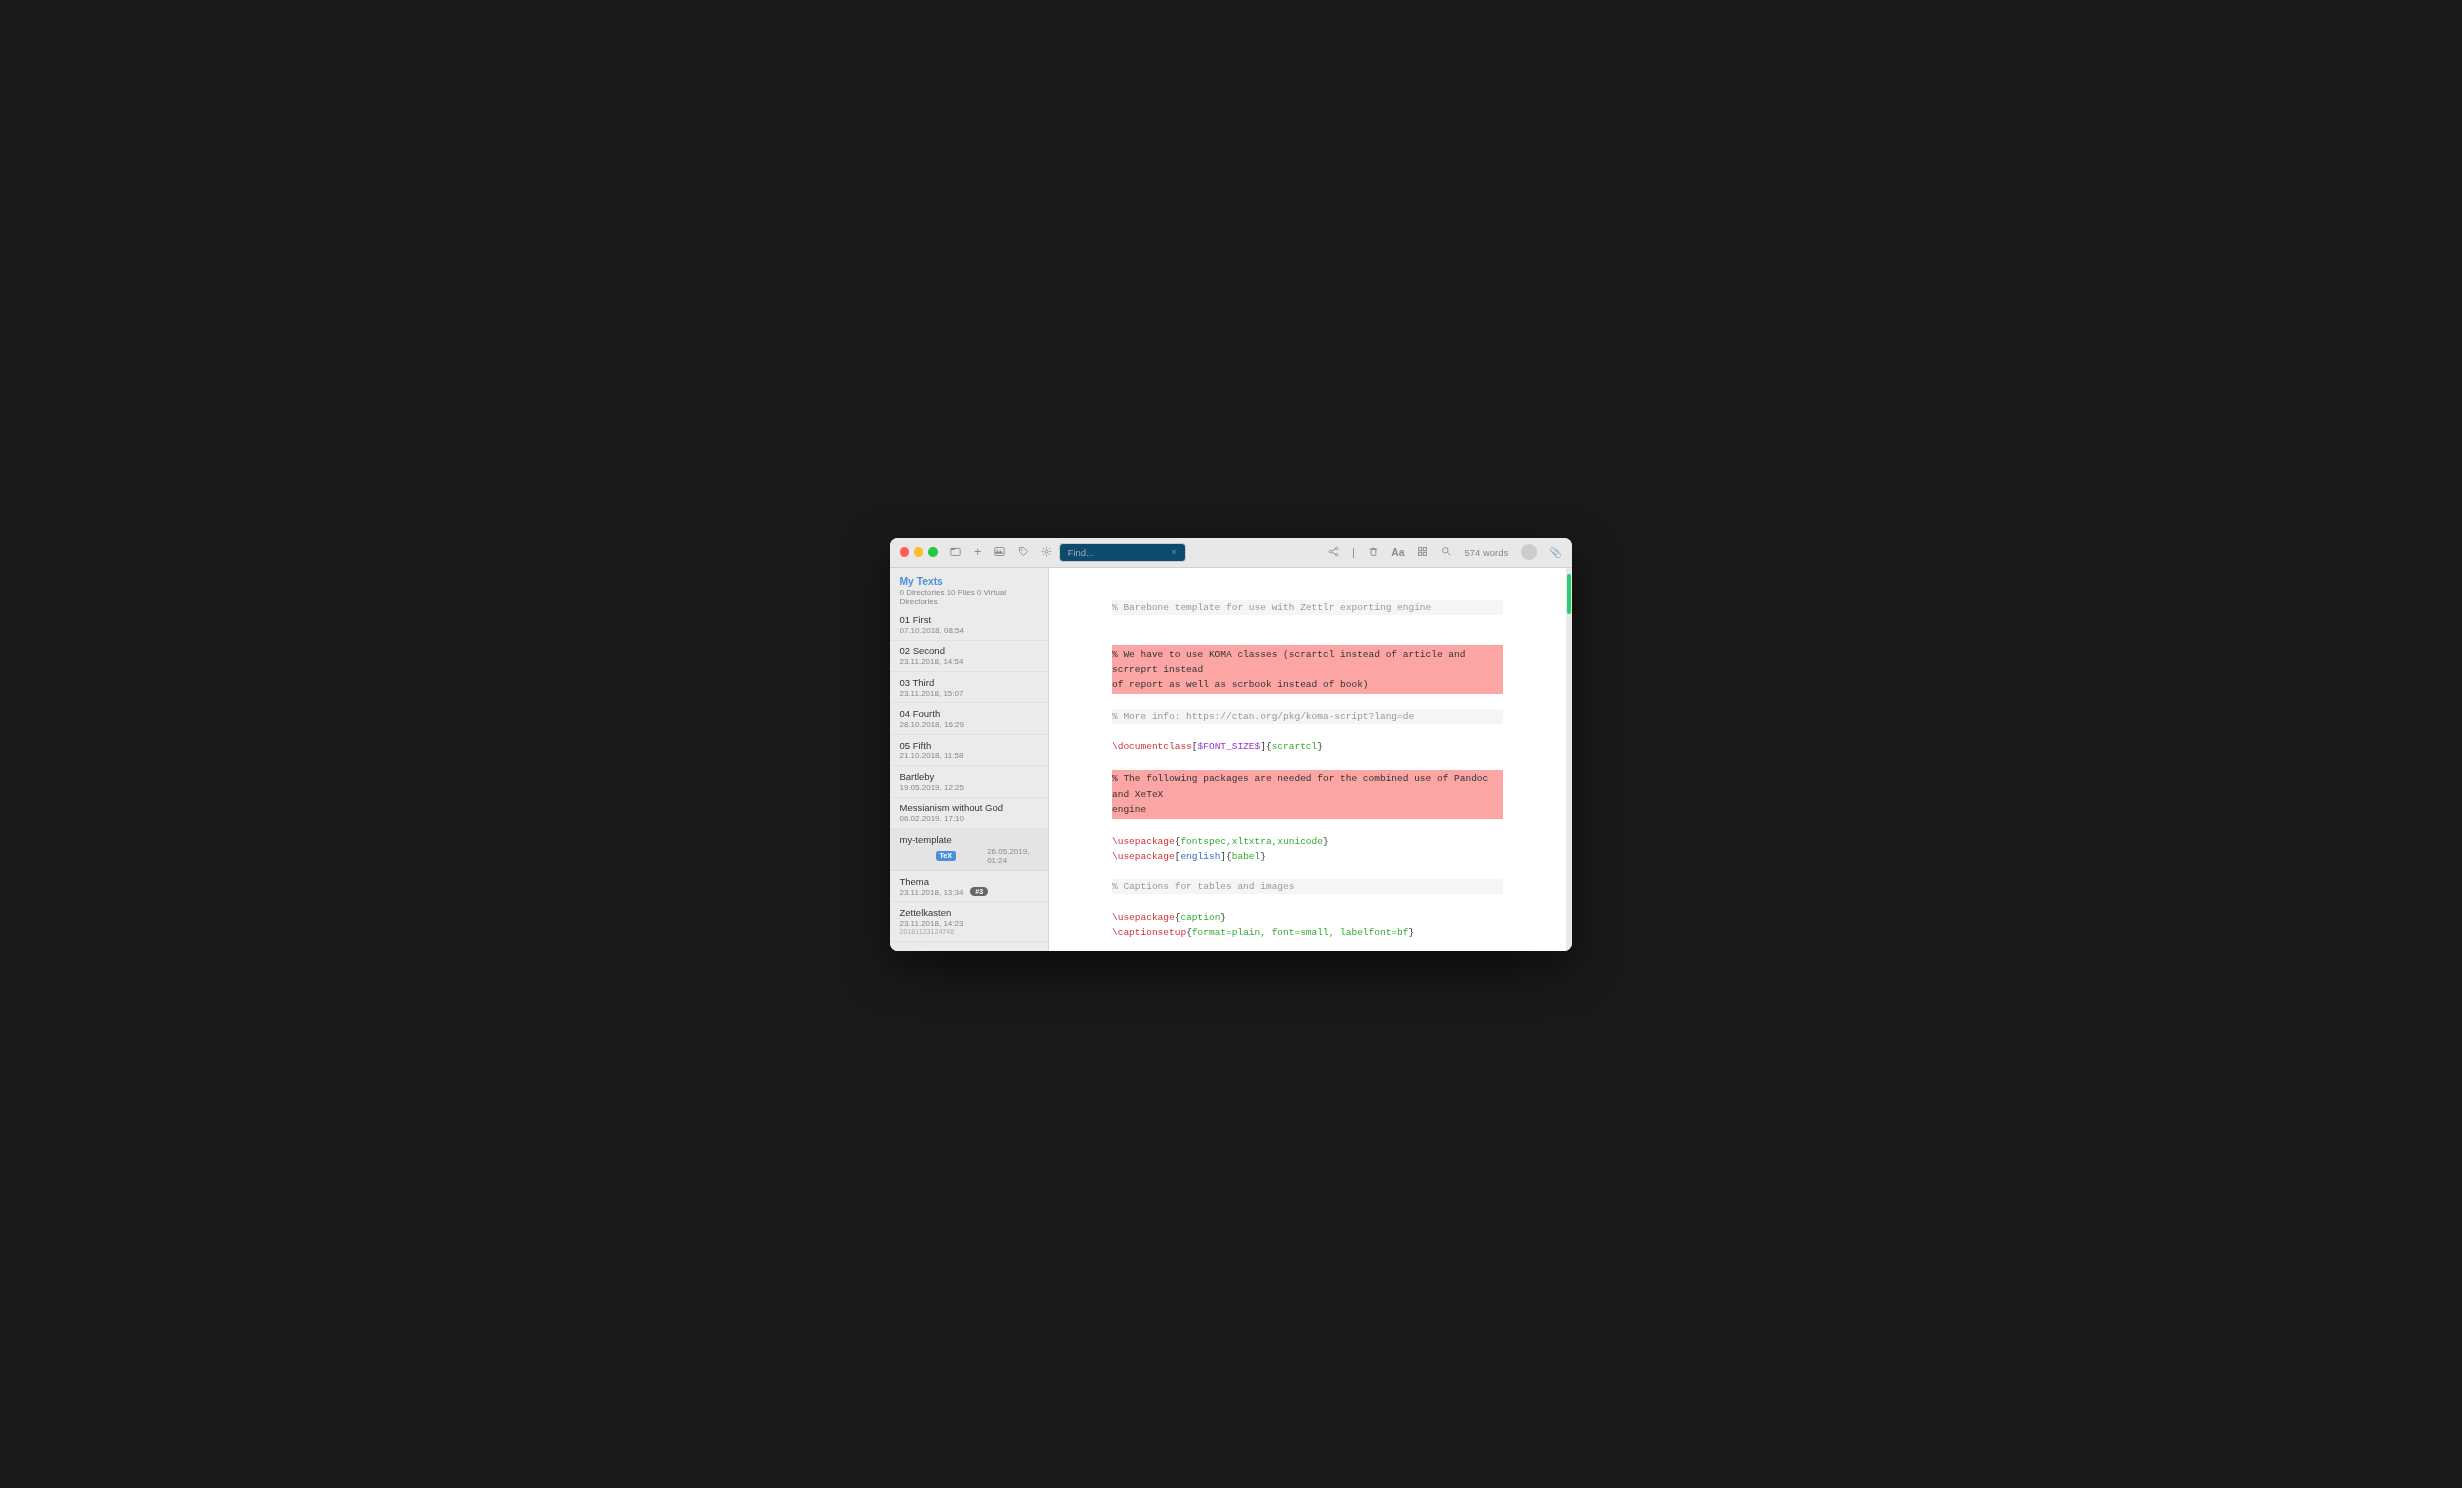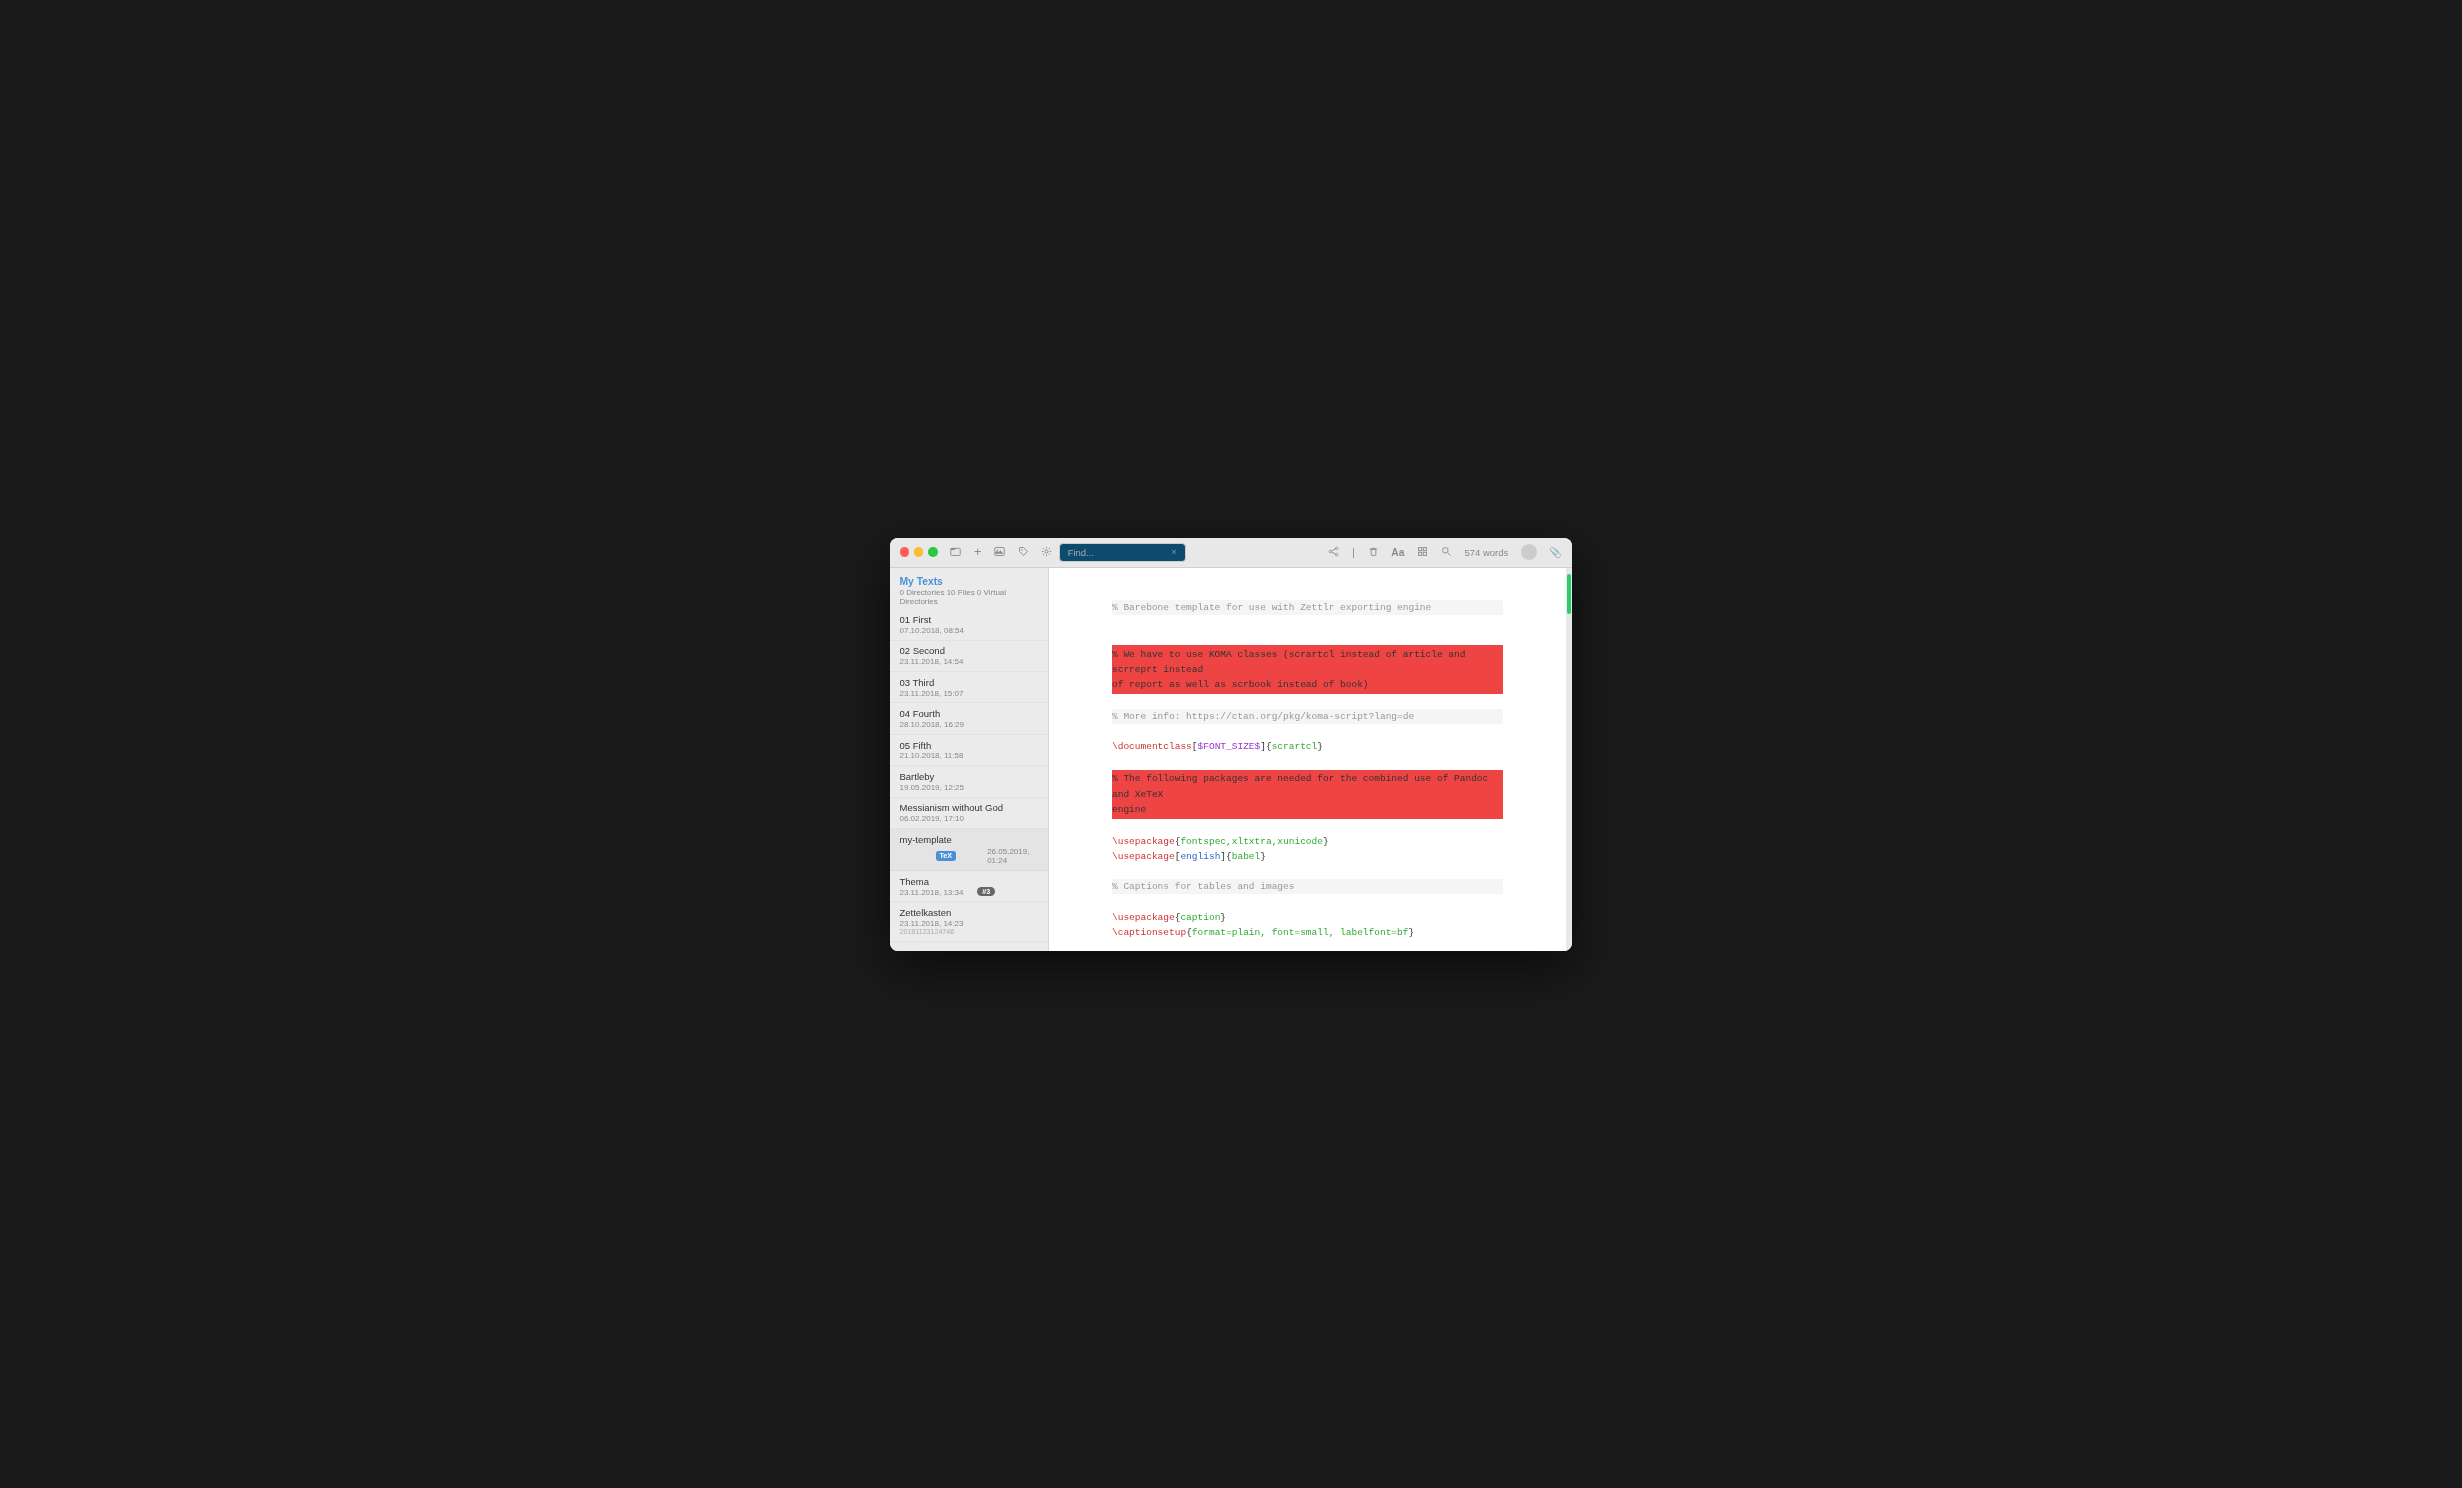--- a/index.html
+++ b/index.html
@@ -205,21 +205,21 @@
       color: #333;
     }
 
     .comment {
       color: #999;
       background: #f5f5f5;
       display: block;
     }
 
     .comment-block {
-      background: #ef4444;
+      background: #fca5a5;
       padding: 1.6px 0;
       display: block;
       font-family: Liberation Mono, monospace;
     }
 
     .cmd-red {
       color: #cc3333;
     }
 
     .cmd-purple {
@@ -370,21 +370,21 @@
       </div>
       <div class="sidebar-item" style="background:#e4e4e4;">
         <div class="sidebar-item-name">my-template</div>
         <div class="sidebar-item-badges">
           <span class="badge badge-tex">TeX</span>
           <span class="sidebar-item-date" style="margin-top:0;margin-left:28px;">26.05.2019, 01:24</span>
         </div>
       </div>
       <div class="sidebar-item">
         <div class="sidebar-item-name">Thema</div>
-        <div style="display:flex;align-items:center;gap:14px;">
+        <div style="display:flex;align-items:center;gap:7px;">
           <span class="sidebar-item-date">23.11.2018, 13:34</span>
           <span class="badge badge-tag">#3</span>
         </div>
       </div>
       <div class="sidebar-item">
         <div class="sidebar-item-name">Zettelkasten</div>
         <div class="sidebar-item-date">23.11.2018, 14:23</div>
         <div class="badge-id">20181123124746</div>
       </div>
     </div>

